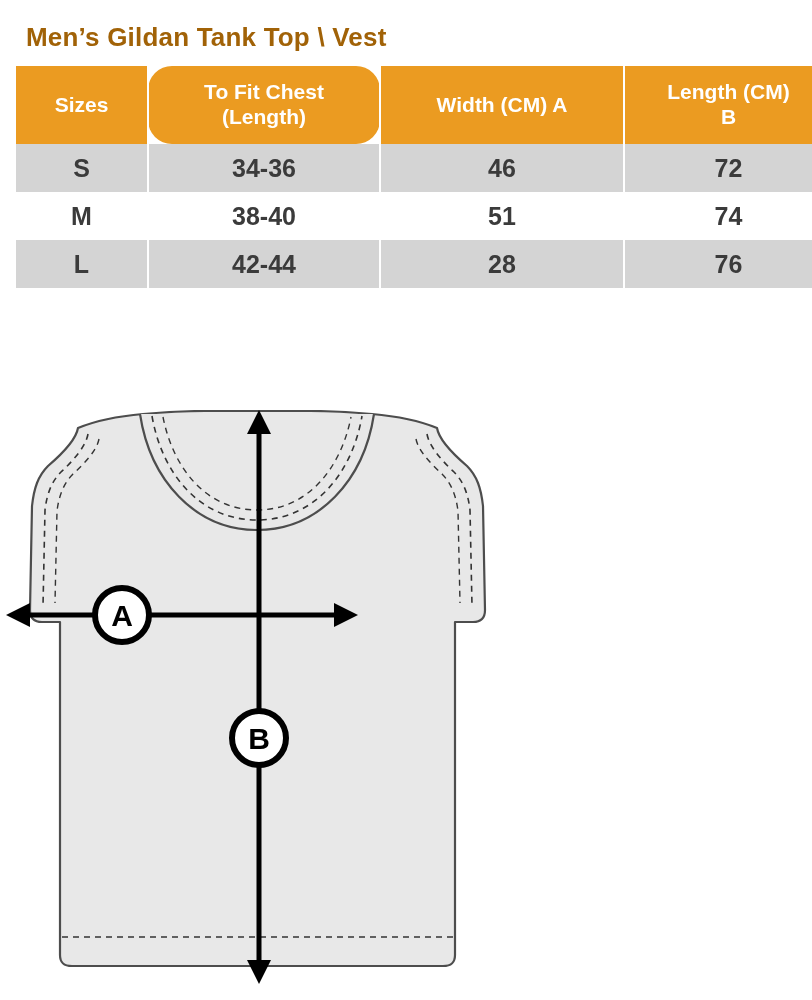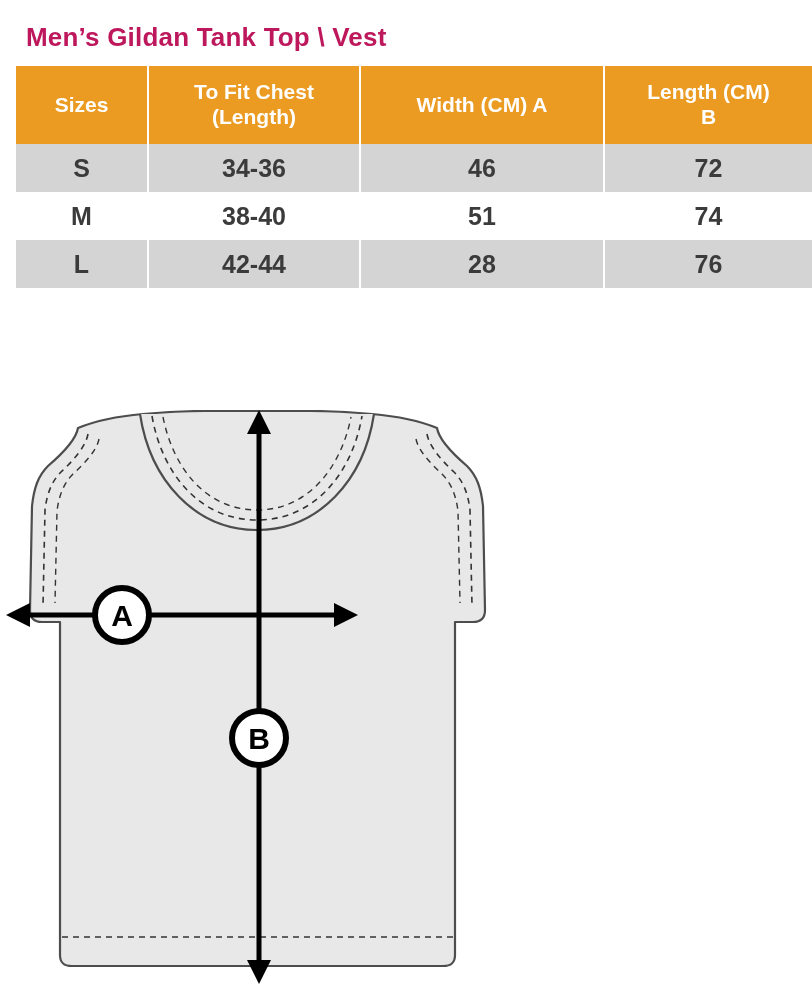--- a/index.html
+++ b/index.html
@@ -20,21 +20,21 @@
     height: 1000px;
     position: relative;
   }
   .title {
     position: absolute;
     left: 26px;
     top: 22px;
     font-size: 26px;
     font-weight: bold;
     letter-spacing: 0.2px;
-    color: #be185d;
+    color: #a16207;
     white-space: nowrap;
   }
   table.size-table {
     position: absolute;
     left: 16px;
     top: 66px;
     width: 760px;
     border-collapse: collapse;
     table-layout: fixed;
   }
@@ -45,21 +45,21 @@
     font-weight: bold;
     text-align: center;
     padding: 10px 4px;
     height: 78px;
     vertical-align: middle;
     line-height: 1.18;
     border: none;
     box-sizing: border-box;
   }
   table.size-table th.col-sizes { width: 132px; }
-  table.size-table th.col-chest { width: 212px; }
+  table.size-table th.col-chest { width: 232px; border-radius: 24px; }
   table.size-table th.col-width { width: 244px; }
   table.size-table th.col-length { width: 208px; text-align: center; }
 
   table.size-table th + th {
     border-left: 2px solid #ffffff;
   }
   table.size-table td {
     font-size: 25px;
     font-weight: bold;
     text-align: center;

